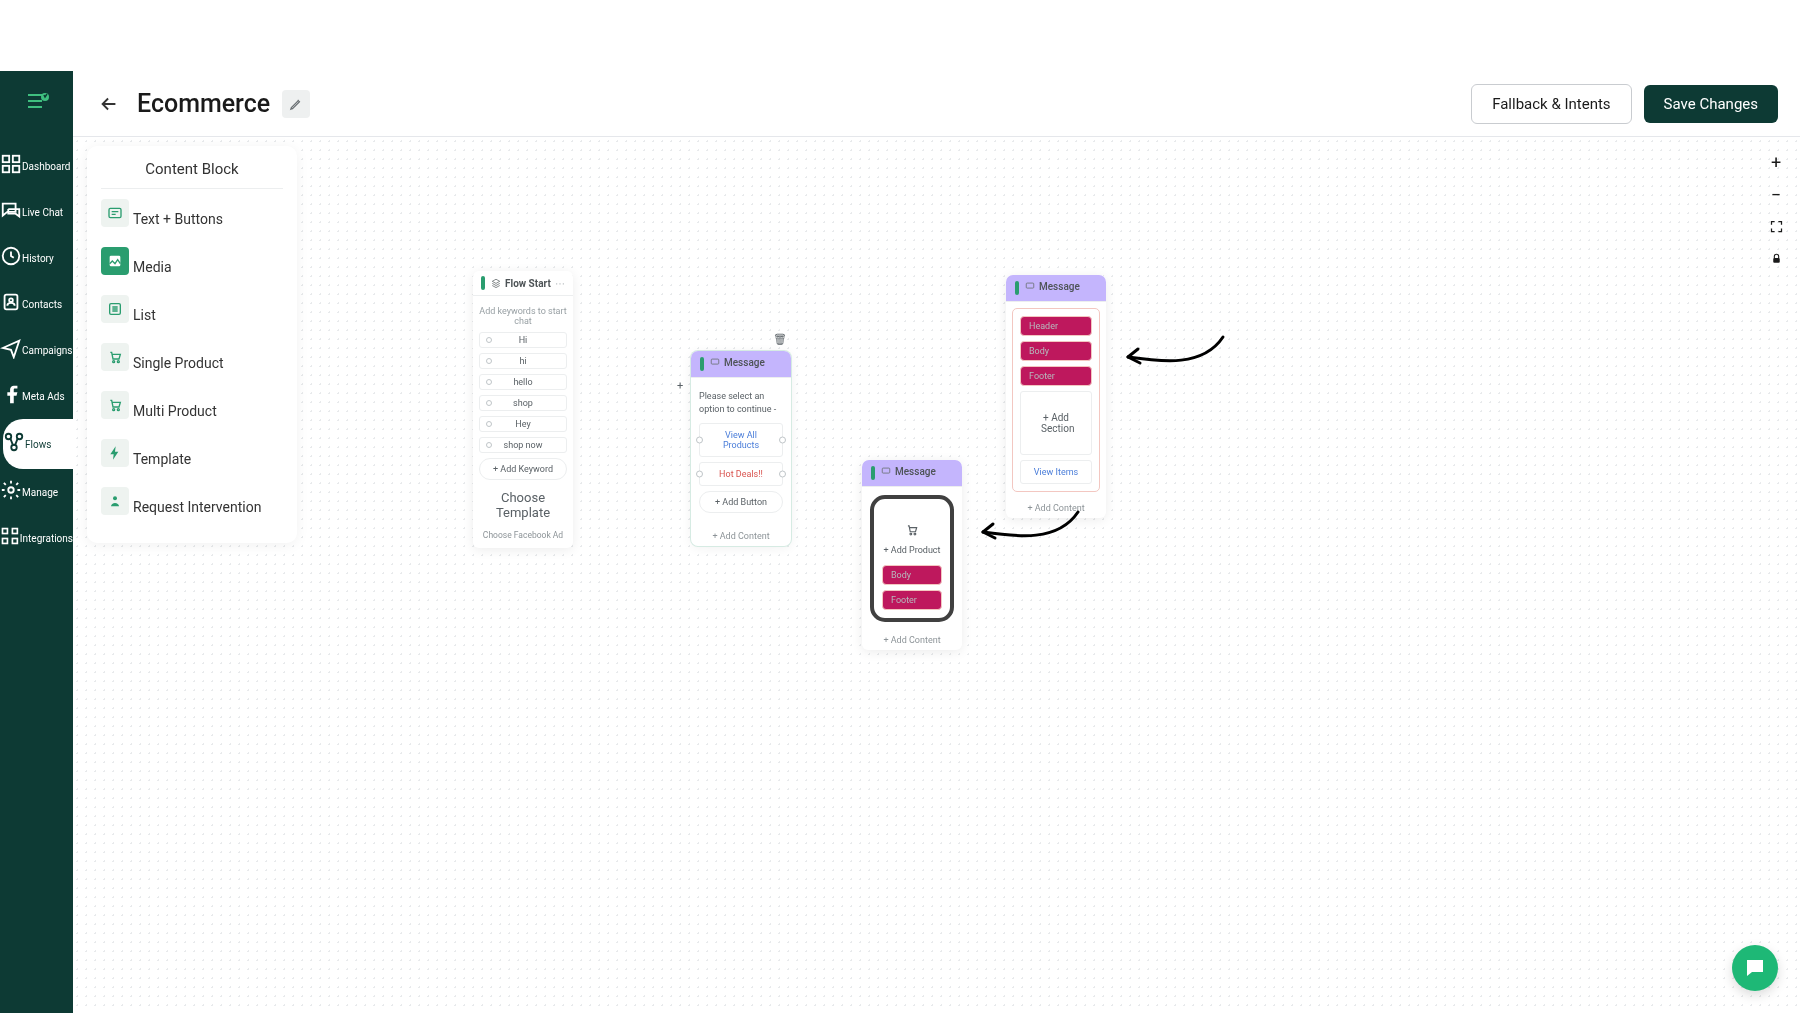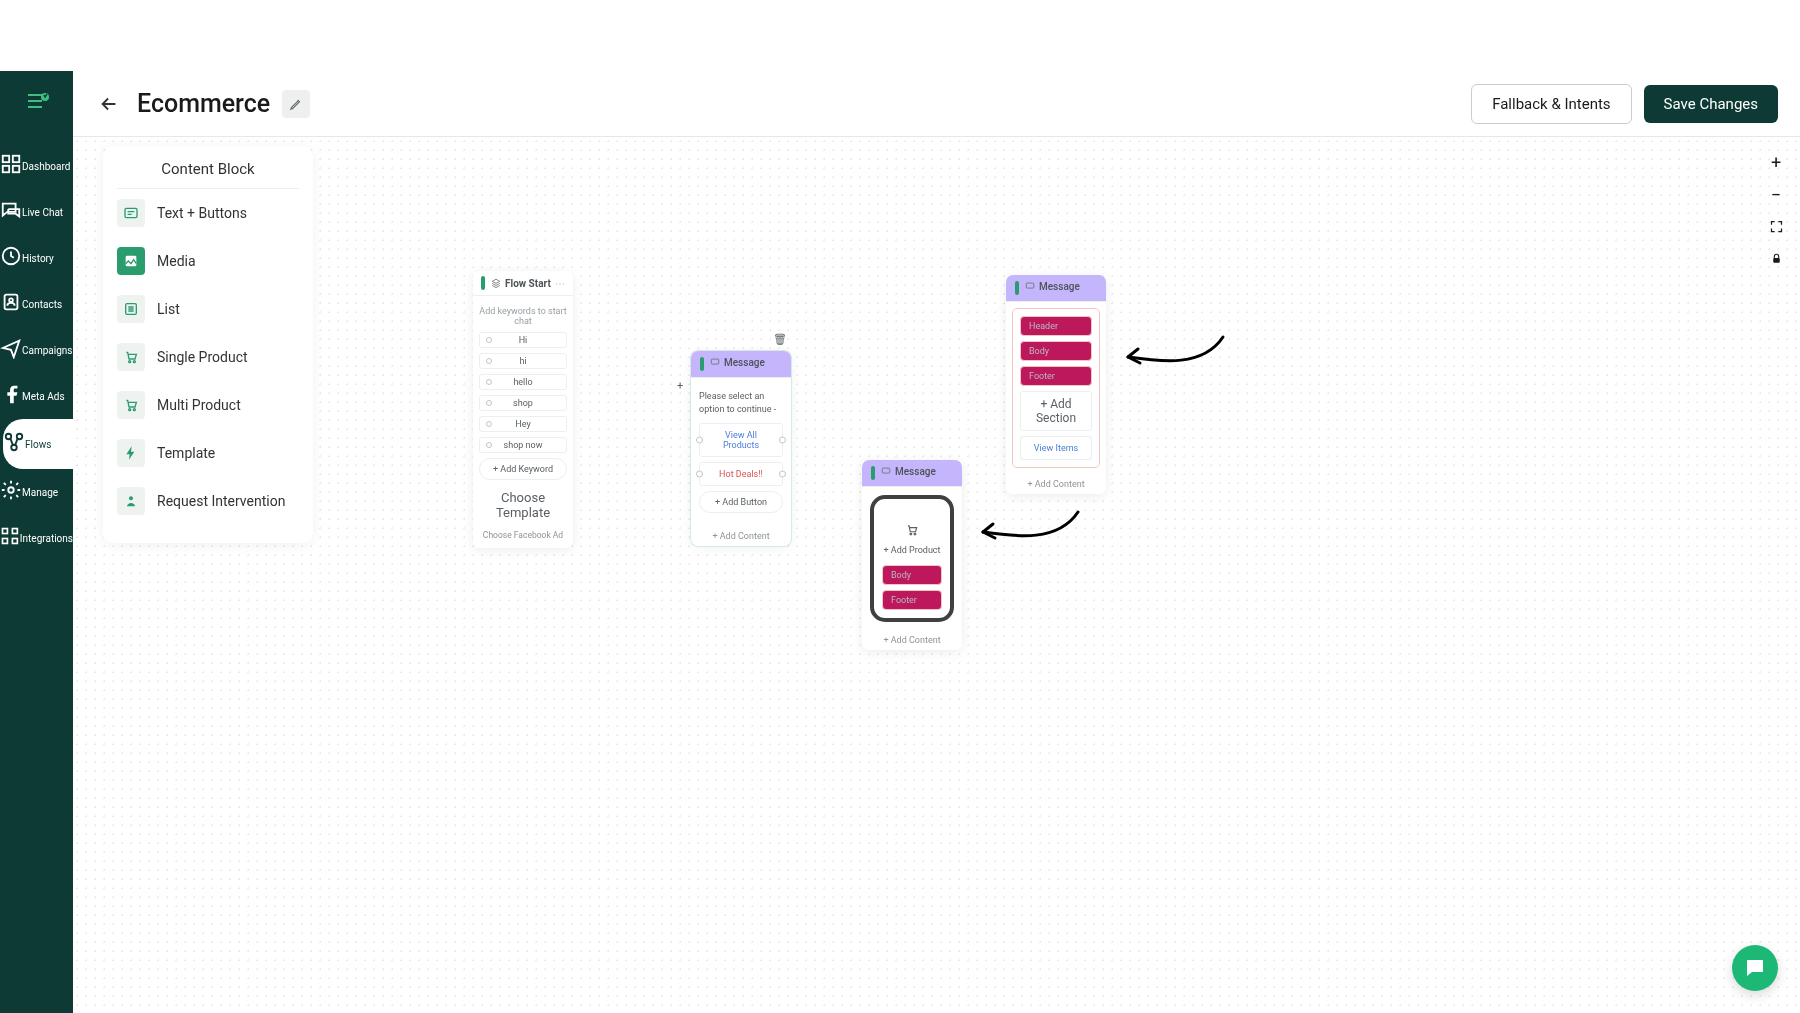--- a/index.html
+++ b/index.html
@@ -20,23 +20,23 @@
 .page-title{font-size:25px;font-weight:500;color:#1a1a1a;margin-right:12px}
 .edit-btn{width:28px;height:28px;background:#eef0f0;border-radius:4px;display:flex;align-items:center;justify-content:center;cursor:pointer}
 .topbar-spacer{flex:1}
 .btn-outline{border:1px solid #c9ccd0;background:#fff;color:#1a1a1a;padding:10px 20px;border-radius:6px;font-size:15px;cursor:pointer;margin-right:12px}
 .btn-primary{background:#0d3a34;color:#fff;padding:10px 20px;border-radius:6px;font-size:15px;cursor:pointer;border:none}
 
 
 .canvas{position:absolute;left:73px;top:137px;right:0;bottom:0;background:#fff;background-image:radial-gradient(#e8eaec 1px,transparent 1px);background-size:9px 9px}
 
 
-.panel{position:absolute;left:30px;top:9px;width:210px;background:#fff;border-radius:10px;box-shadow:0 2px 14px rgba(0,0,0,.06);padding:14px 0 18px}
+.panel{position:absolute;left:14px;top:9px;width:210px;background:#fff;border-radius:10px;box-shadow:0 2px 14px rgba(0,0,0,.06);padding:14px 0 18px}
 .panel-title{font-size:15px;color:#333;text-align:center;padding-bottom:10px;border-bottom:1px solid #eceeef;margin:0 14px}
-.block-item{display:flex;align-items:center;padding:10px 14px;cursor:pointer;gap:12px}
+.block-item{display:flex;align-items:flex-end;padding:10px 14px;cursor:pointer;gap:4px}
 .block-icon{width:28px;height:28px;background:#eef3f0;border-radius:4px;display:flex;align-items:center;justify-content:center;color:#2a9d6f}
 .block-label{font-size:14px;color:#333}
 
 
 .node{position:absolute;background:#fff;border-radius:6px;box-shadow:0 2px 12px rgba(0,0,0,.08);font-size:10px}
 .node-header{display:flex;align-items:center;padding:5px 8px;border-bottom:1px solid #eceeef;border-radius:6px 6px 0 0}
 .node-header .bar{width:4px;height:14px;background:#2a9d6f;border-radius:2px;margin-right:6px}
 .node-header .title{font-size:10px;color:#4d5356;font-weight:700;flex:1}
 .node-header .menu{color:#b6bbbe;font-size:10px}
 .node-body{padding:6px}
@@ -59,21 +59,21 @@
 .msg-btn.blue{color:#4a7dd9}
 .msg-btn.red{color:#d9534f}
 .msg-btn .port{position:absolute;right:-4px;top:50%;transform:translateY(-50%);width:7px;height:7px;border:1px solid #bfc5c8;border-radius:50%;background:#fff}
 .msg-btn .port-l{position:absolute;left:-4px;top:50%;transform:translateY(-50%);width:7px;height:7px;border:1px solid #bfc5c8;border-radius:50%;background:#fff}
 .msg-add{text-align:center;font-size:9px;color:#8d9498;padding:5px}
 .trash-icon{position:absolute;top:-18px;right:4px;color:#5a6166;font-size:11px}
 .plus-left{position:absolute;left:-14px;top:28px;color:#5a6166;font-size:11px}
 
 .field-box{border:1px solid #f3c7c1;border-radius:4px;padding:4px 8px;font-size:9px;color:#b6bbbe;margin-bottom:5px;background:#be185d}
 .red-outline{border:1px solid #f3c7c1;border-radius:5px;padding:7px}
-.add-section{text-align:center;font-size:12px;color:#5a6166;padding:5px;border:1px solid #eceeef;border-radius:3px;margin-top:5px}
+.add-section{text-align:center;font-size:10px;color:#5a6166;padding:20px;border:1px solid #eceeef;border-radius:3px;margin-top:5px}
 .view-items{text-align:center;font-size:9px;color:#4a7dd9;padding:6px;border:1px solid #eceeef;border-radius:3px;margin-top:5px}
 
 .prod-body{border:4px solid #404040;border-radius:15px;padding:20px 8px 8px;margin:8px}
 .prod-icon-wrap{text-align:center;padding:4px 0}
 .prod-add{text-align:center;font-size:9px;color:#5a6166;padding:2px 0 10px}
 
 
 .zoom{position:absolute;right:13px;top:14px;display:flex;flex-direction:column;gap:10px}
 .zoom-btn{width:22px;height:22px;display:flex;align-items:center;justify-content:center;color:#1a1a1a;cursor:pointer;font-size:18px}
 

